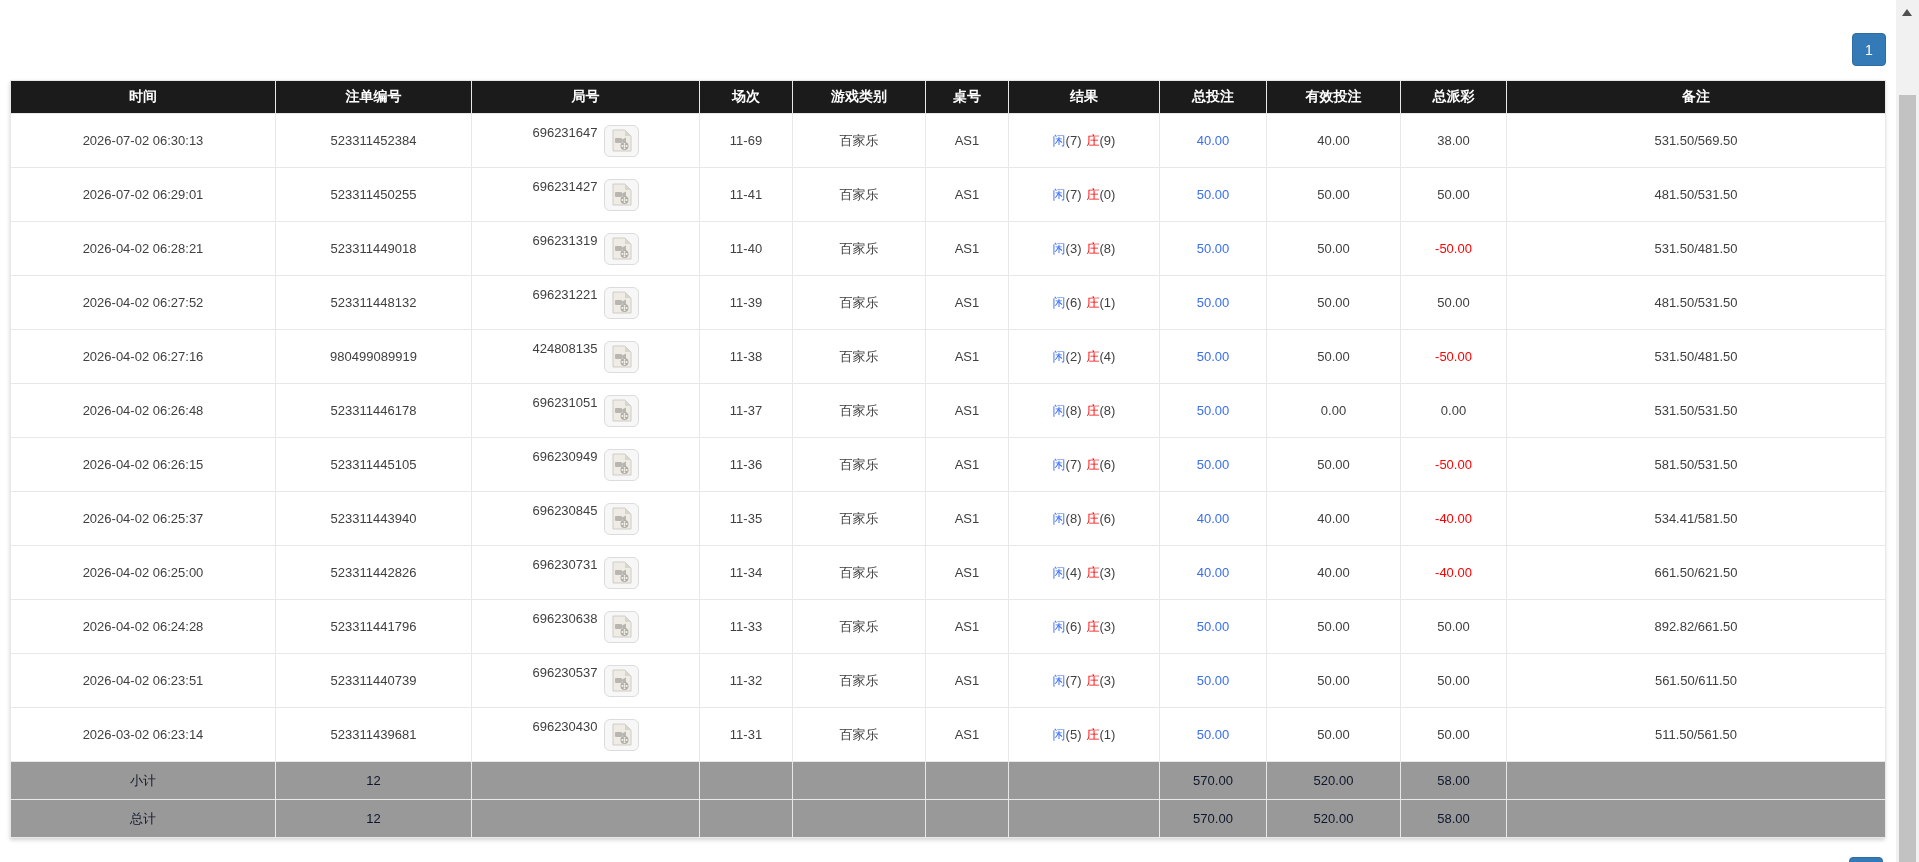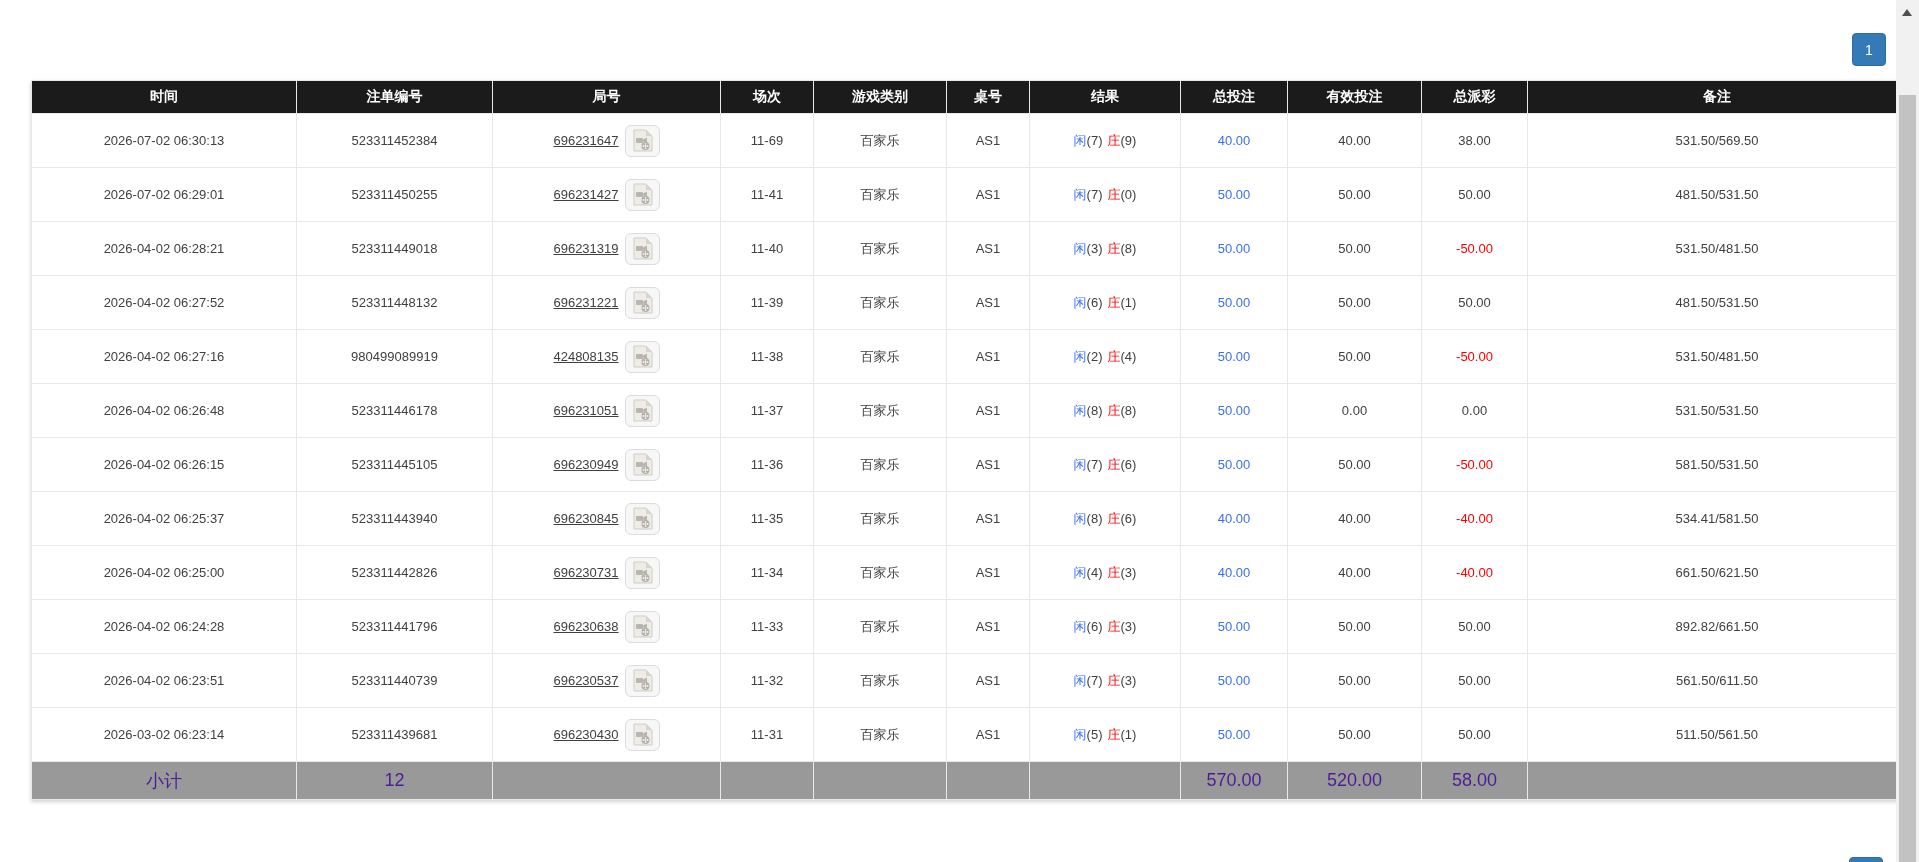--- a/index.html
+++ b/index.html
@@ -18,42 +18,42 @@
   .page-btn {
     display: flex; align-items: center; justify-content: center;
     width: 34px; height: 33px;
     background: #337ab7; border: 1px solid #2e6da4; border-radius: 4px;
     color: #ffffff; font-size: 14px; cursor: pointer;
   }
   .pager-bottom { position: absolute; top: 857px; right: 36px; }
 
   
   .table-wrap {
-    position: absolute; left: 31px; top: 80px; width: 1875px;
+    position: absolute; left: 10px; top: 80px; width: 1875px;
     box-shadow: 0 2px 4px rgba(0,0,0,0.18);
   }
   table {
     width: 1875px; border-collapse: collapse; table-layout: fixed;
     font-size: 13px; color: #404040;
   }
   th, td { border: 1px solid #e8e8e8; text-align: center; vertical-align: middle; }
   thead th {
     background: #1b1b1b; color: #ffffff;
     height: 33px; font-size: 14px; font-weight: bold;
   }
   tbody td { height: 54px; background: #ffffff; }
   tfoot td {
-    height: 38px; background: #999999; color: #4c1d95; font-size: 18px;
+    height: 38px; background: #999999; color: #0f172a; font-size: 13px;
   }
   .c-blue { color: #3a6ff0; }
   .c-red  { color: #ff0000; }
   .result-score { color: #404040; }
   .result-banker { margin-left: 5px; }
 
-  .round-cell { display: inline-flex; align-items: center; gap: 6px; text-decoration: underline; }
+  .round-cell { display: inline-flex; align-items: flex-start; gap: 6px; }
   .video-btn {
     display: inline-flex; align-items: center; justify-content: center;
     width: 35px; height: 32px;
     background: #f7f7f7; border: 1px solid #dcdcdc; border-radius: 6px;
     cursor: pointer;
   }
 
   
   .scrollbar {
     position: absolute; top: 0; right: 0; width: 23px; height: 862px;
@@ -468,20 +468,33 @@
             <td></td>
             <td></td>
             <td></td>
             <td></td>
             <td></td>
             <td>570.00</td>
             <td>520.00</td>
             <td>58.00</td>
             <td></td>
           </tr>
+          <tr>
+            <td>总计</td>
+            <td>12</td>
+            <td></td>
+            <td></td>
+            <td></td>
+            <td></td>
+            <td></td>
+            <td>570.00</td>
+            <td>520.00</td>
+            <td>58.00</td>
+            <td></td>
+          </tr>
         </tfoot>
     </table>
   </div>
 
   <div class="scrollbar">
     <div class="scroll-arrow-up"></div>
     <div class="scroll-thumb"></div>
   </div>
 
   <div class="pager-bottom">

